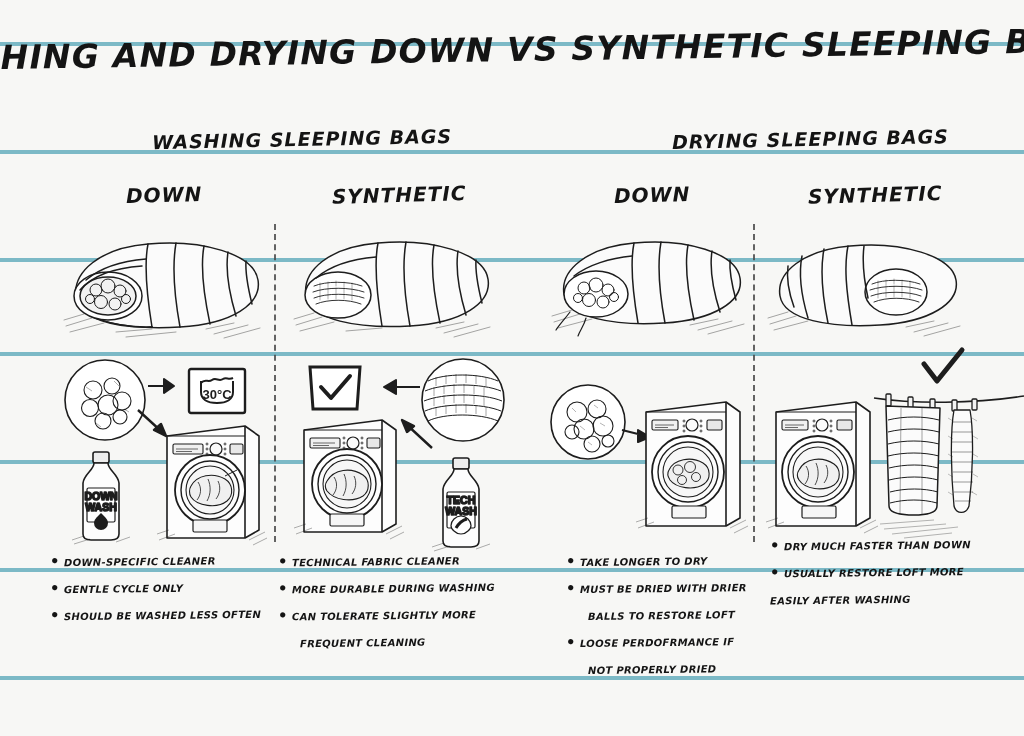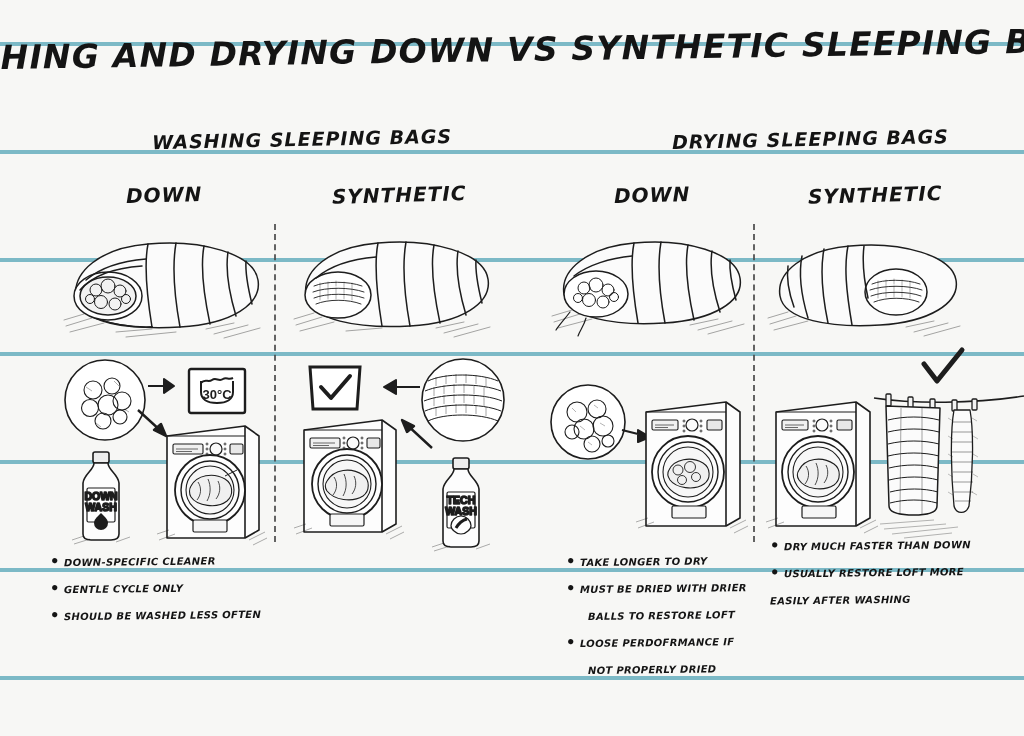--- a/index.html
+++ b/index.html
@@ -707,20 +707,26 @@
         </g>
       </g>
     </svg>
   </div>
 
   <ul class="bullets" id="bl-0">
       <li>DOWN-SPECIFIC CLEANER</li>
       <li>GENTLE CYCLE ONLY</li>
       <li>SHOULD BE WASHED LESS OFTEN</li>
     </ul>
+  <ul class="bullets" id="bl-1">
+      <li>TECHNICAL FABRIC CLEANER</li>
+      <li>MORE DURABLE DURING WASHING</li>
+      <li>CAN TOLERATE SLIGHTLY MORE</li>
+      <li class="cont">FREQUENT CLEANING</li>
+    </ul>
   <ul class="bullets" id="bl-2">
       <li>TAKE LONGER TO DRY</li>
       <li>MUST BE DRIED WITH DRIER</li>
       <li class="cont">BALLS TO RESTORE LOFT</li>
       <li>LOOSE PERDOFRMANCE IF</li>
       <li class="cont">NOT PROPERLY DRIED</li>
     </ul>
   <ul class="bullets" id="bl-3">
       <li>DRY MUCH FASTER THAN DOWN</li>
       <li>USUALLY RESTORE LOFT MORE</li>

